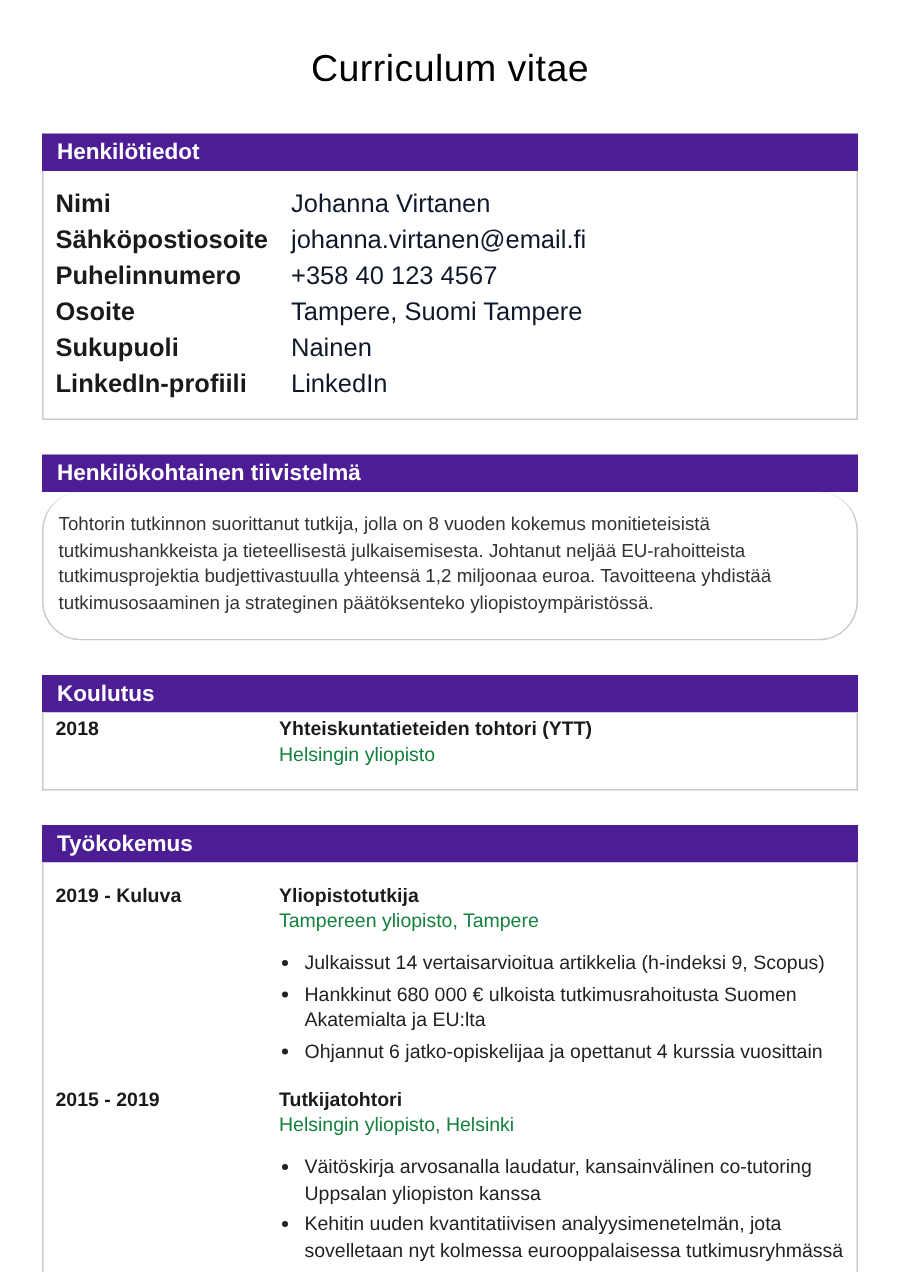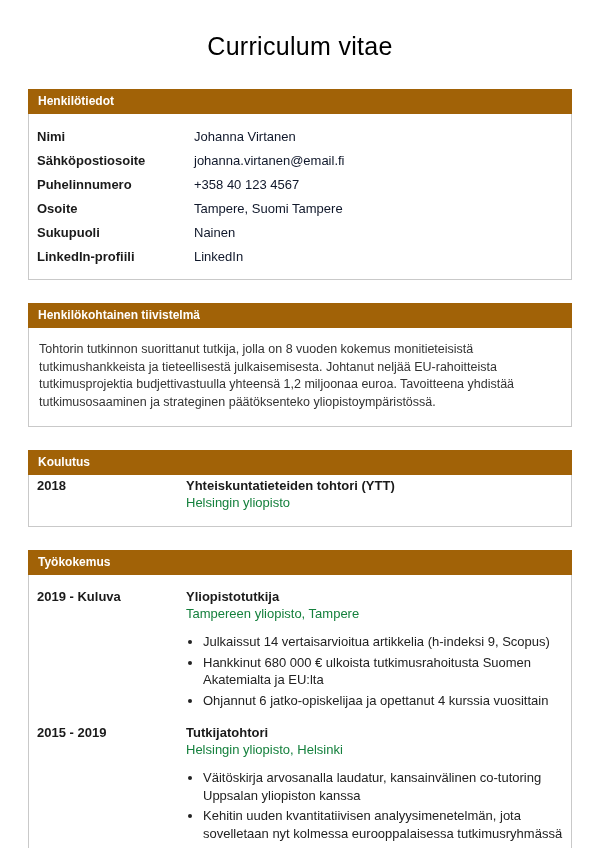--- a/index.html
+++ b/index.html
@@ -15,45 +15,46 @@
 
   .doc-title {
     margin: 0; padding: 32px 0 28px;
     text-align: center;
     font-size: 25px; font-weight: normal; color: #000;
     letter-spacing: 0.3px;
   }
 
   .cv-section { margin-bottom: 23px; }
   .sec-bar {
-    background: #a16207;
+    background: #4c1d95;
     color: #ffffff;
     font-weight: bold;
-    font-size: 12px;
+    font-size: 15px;
     padding: 4px 10px 4px 10px;
     line-height: 17px;
   }
   .sec-body {
     border: 1px solid #c9c9c9;
     border-top: none;
     background: #ffffff;
   }
 
   
   .info-body { padding: 10px 8px 11px; }
-  .info-row { display: flex; align-items: center; height: 24px; font-size: 13px; }
+  .info-row { display: flex; align-items: center; height: 24px; font-size: 17px; }
   .info-label { flex: 0 0 157px; font-weight: bold; }
   .info-value { flex: 1; color: #0f172a; }
 
   
   .summary-body {
     padding: 13px 10px 15px;
     font-size: 12.5px;
     line-height: 17.5px;
     color: #333333;
+    border-radius: 26px;
   }
 
   
   .edu-body  { padding: 2px 8px 15px; }
   .work-body { padding: 13px 8px 17px; }
   .entry { display: flex; font-size: 13px; }
   .entry + .entry { margin-top: 15px; }
   .entry-period { flex: 0 0 149px; font-weight: bold; line-height: 17px; }
   .entry-main { flex: 1; min-width: 0; }
   .entry-role { font-weight: bold; line-height: 17px; }

